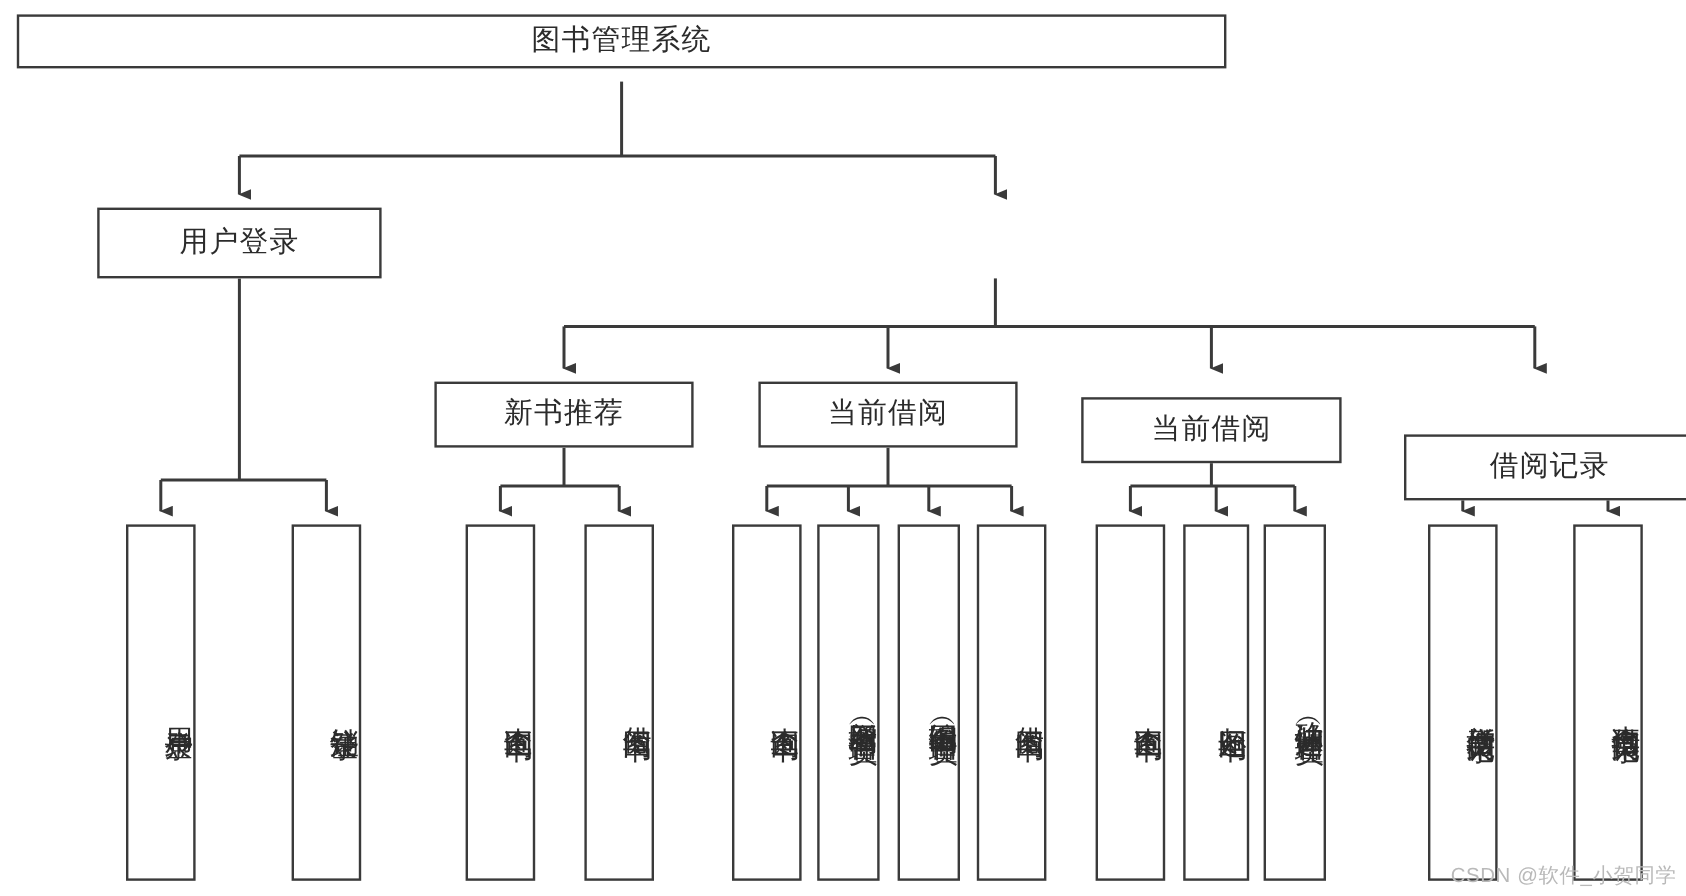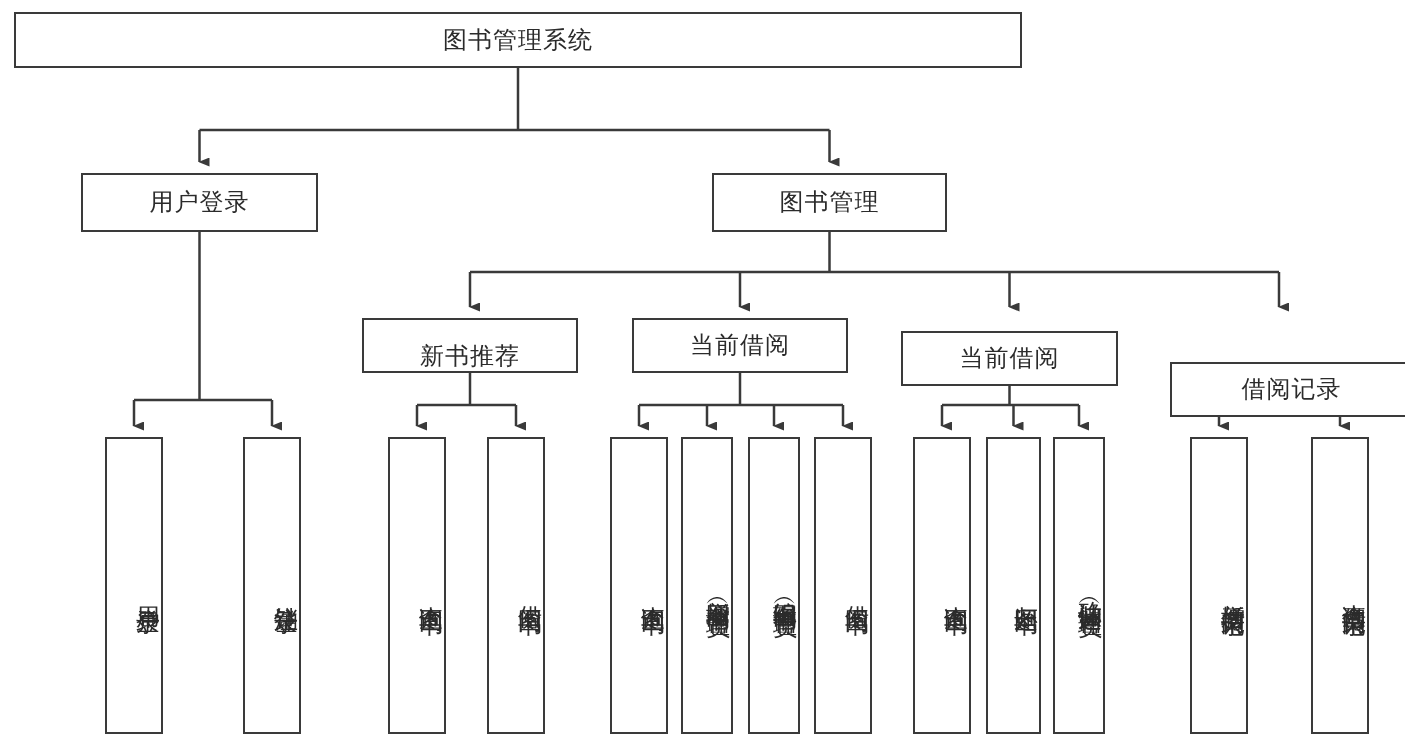--- a/index.html
+++ b/index.html
@@ -108,33 +108,30 @@
         <path d="M 942 405 L 942 426" marker-end="url(#arrowhead)"></path>
         <path d="M 1013.5 405 L 1013.5 426" marker-end="url(#arrowhead)"></path>
         <path d="M 1079 405 L 1079 426" marker-end="url(#arrowhead)"></path>
         <path d="M 1279 373 L 1279 405"></path>
         <path d="M 1219 405 L 1340 405"></path>
         <path d="M 1219 405 L 1219 426" marker-end="url(#arrowhead)"></path>
         <path d="M 1340 405 L 1340 426" marker-end="url(#arrowhead)"></path>
       </g>
   </svg>
 
-  <div class="node horiz" style="left: 14px; top: 12px; width: 1008px; height: 56px;">
+  <div class="node horiz" style="left: 14px; top: 12px; width: 1008px; height: 45px;">
     <span class="label">图书管理系统</span>
   </div>
 
   <div class="node horiz" style="left: 81px; top: 173px; width: 237px; height: 59px;">
     <span class="label">用户登录</span>
   </div>
 
-  <div class="node horiz" style="left: 712px; top: 173px; width: 235px; height: 59px;">
-    <span class="label">图书管理</span>
-  </div>
 
-  <div class="node horiz" style="left: 362px; top: 318px; width: 216px; height: 55px; align-items: flex-end;">
+  <div class="node horiz" style="left: 362px; top: 318px; width: 216px; height: 55px;">
     <span class="label">新书推荐</span>
   </div>
 
   <div class="node horiz" style="left: 632px; top: 318px; width: 216px; height: 55px;">
     <span class="label">当前借阅</span>
   </div>
 
   <div class="node horiz" style="left: 901px; top: 318px; width: 217px; height: 55px; margin-top: 13px;">
     <span class="label">当前借阅</span>
   </div>
@@ -188,13 +185,14 @@
   </div>
 
   <div class="node vert" style="left: 1190px; top: 437px; width: 58px; height: 297px;">
     <span class="label">新增借阅记录</span>
   </div>
 
   <div class="node vert" style="left: 1311px; top: 437px; width: 58px; height: 297px;">
     <span class="label">查询借阅记录</span>
   </div>
 
+  <div id="watermark">CSDN @软件_小贺同学</div>
 </div>
 
 </body></html>

